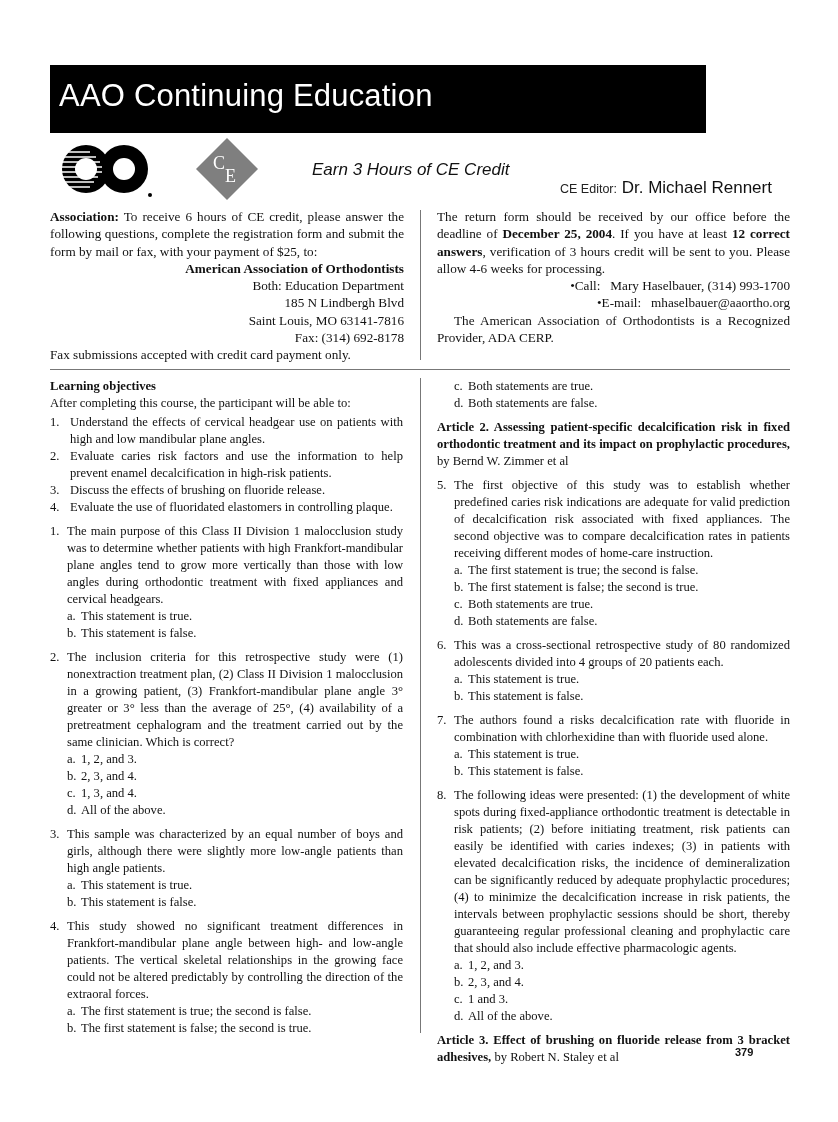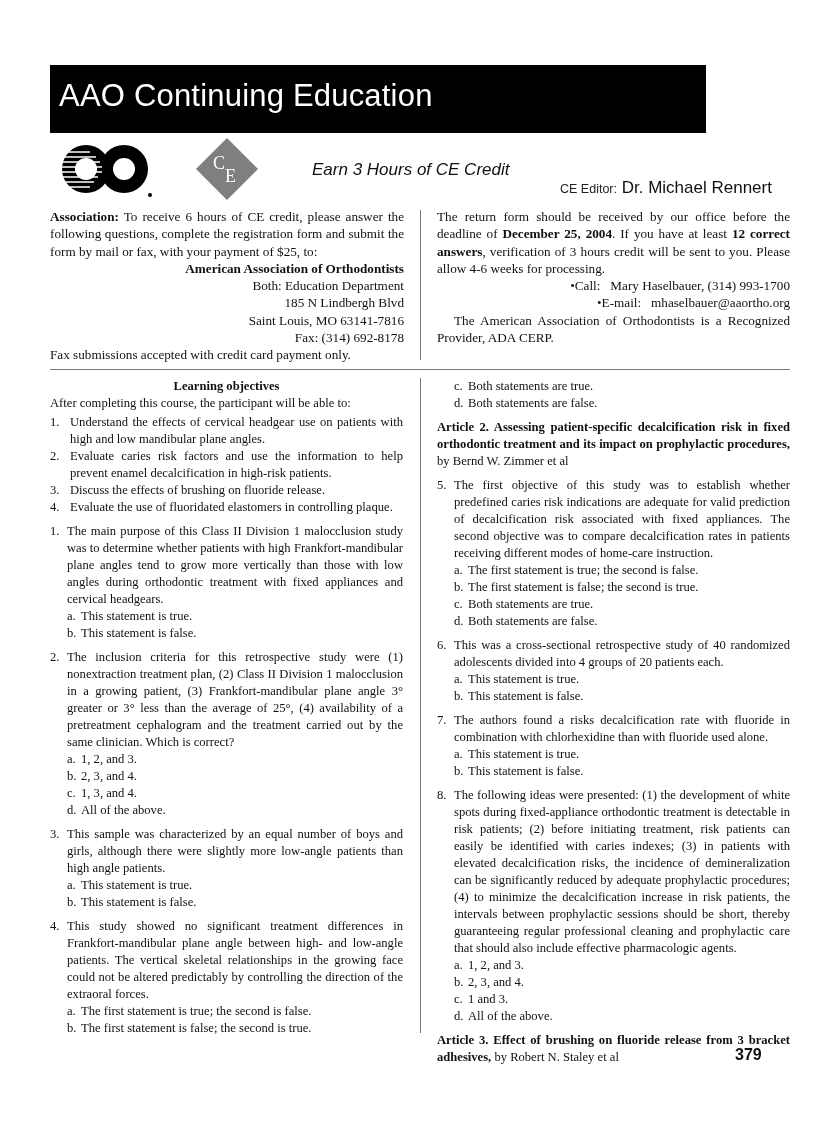--- a/index.html
+++ b/index.html
@@ -13,32 +13,32 @@
   .editor .lbl { font-size:12.5px; color:#222; }
   .col { position:absolute; font-size:12.6px; line-height:17px; text-align:justify; }
   .instr-left { left:50px; top:208px; width:354px; font-size:13.2px; line-height:17.3px; }
   .instr-right { left:437px; top:208px; width:353px; font-size:13.2px; line-height:17.3px; }
   .addr { padding-left:51px; text-align:right; }
   .bold { font-weight:bold; }
   .vdiv { position:absolute; width:1px; background:#777; }
   .hdiv { position:absolute; left:50px; width:740px; height:1px; background:#777; }
   .bul { padding-left:14px; text-align:right; }
   .bul .dot { display:inline-block; width:22px; }
-  .sec-title { font-weight:bold; text-align:center; }
+  .sec-title { font-weight:bold; text-align:left; }
   ol.obj { margin:2px 0 0 0; padding:0; list-style:none; }
   ol.obj li { display:flex; }
   ol.obj li .n { width:20px; flex:none; }
   .q { display:flex; margin-top:7px; }
   .q .n { width:17px; flex:none; }
   .q .body { flex:1; }
   .opt { display:flex; text-align:left; }
   .opt .l { width:14px; flex:none; }
   .art { margin-top:7px; text-align:justify; }
   .art .t { font-weight:bold; }
-  .pagenum { position:absolute; left:735px; top:1046px; font-family:"Liberation Sans", sans-serif; font-weight:bold; font-size:16px; }
+  .pagenum { position:absolute; left:735px; top:1046px; font-family:"Liberation Sans", sans-serif; font-weight:bold; font-size:11px; }
 </style>
 </head>
 <body>
 
 <div class="banner">
   <div class="banner-title">AAO Continuing Education</div>
 </div>
 
 <svg class="logo-aao" viewBox="0 0 108 58">
   <g fill="#000">
@@ -218,21 +218,21 @@
     <div class="opt">
           <span class="l">d.</span>
           <span>Both statements are false.</span>
         </div>
       </div>
     </div>
 
   <div class="q">
       <span class="n">6.</span>
       <div class="body">
-        <div>This was a cross-sectional retrospective study of 40 randomized adolescents divided into 4 groups of 20 patients each.</div>
+        <div>This was a cross-sectional retrospective study of 80 randomized adolescents divided into 4 groups of 20 patients each.</div>
     <div class="opt">
           <span class="l">a.</span>
           <span>This statement is true.</span>
         </div>
     <div class="opt">
           <span class="l">b.</span>
           <span>This statement is false.</span>
         </div>
       </div>
     </div>

